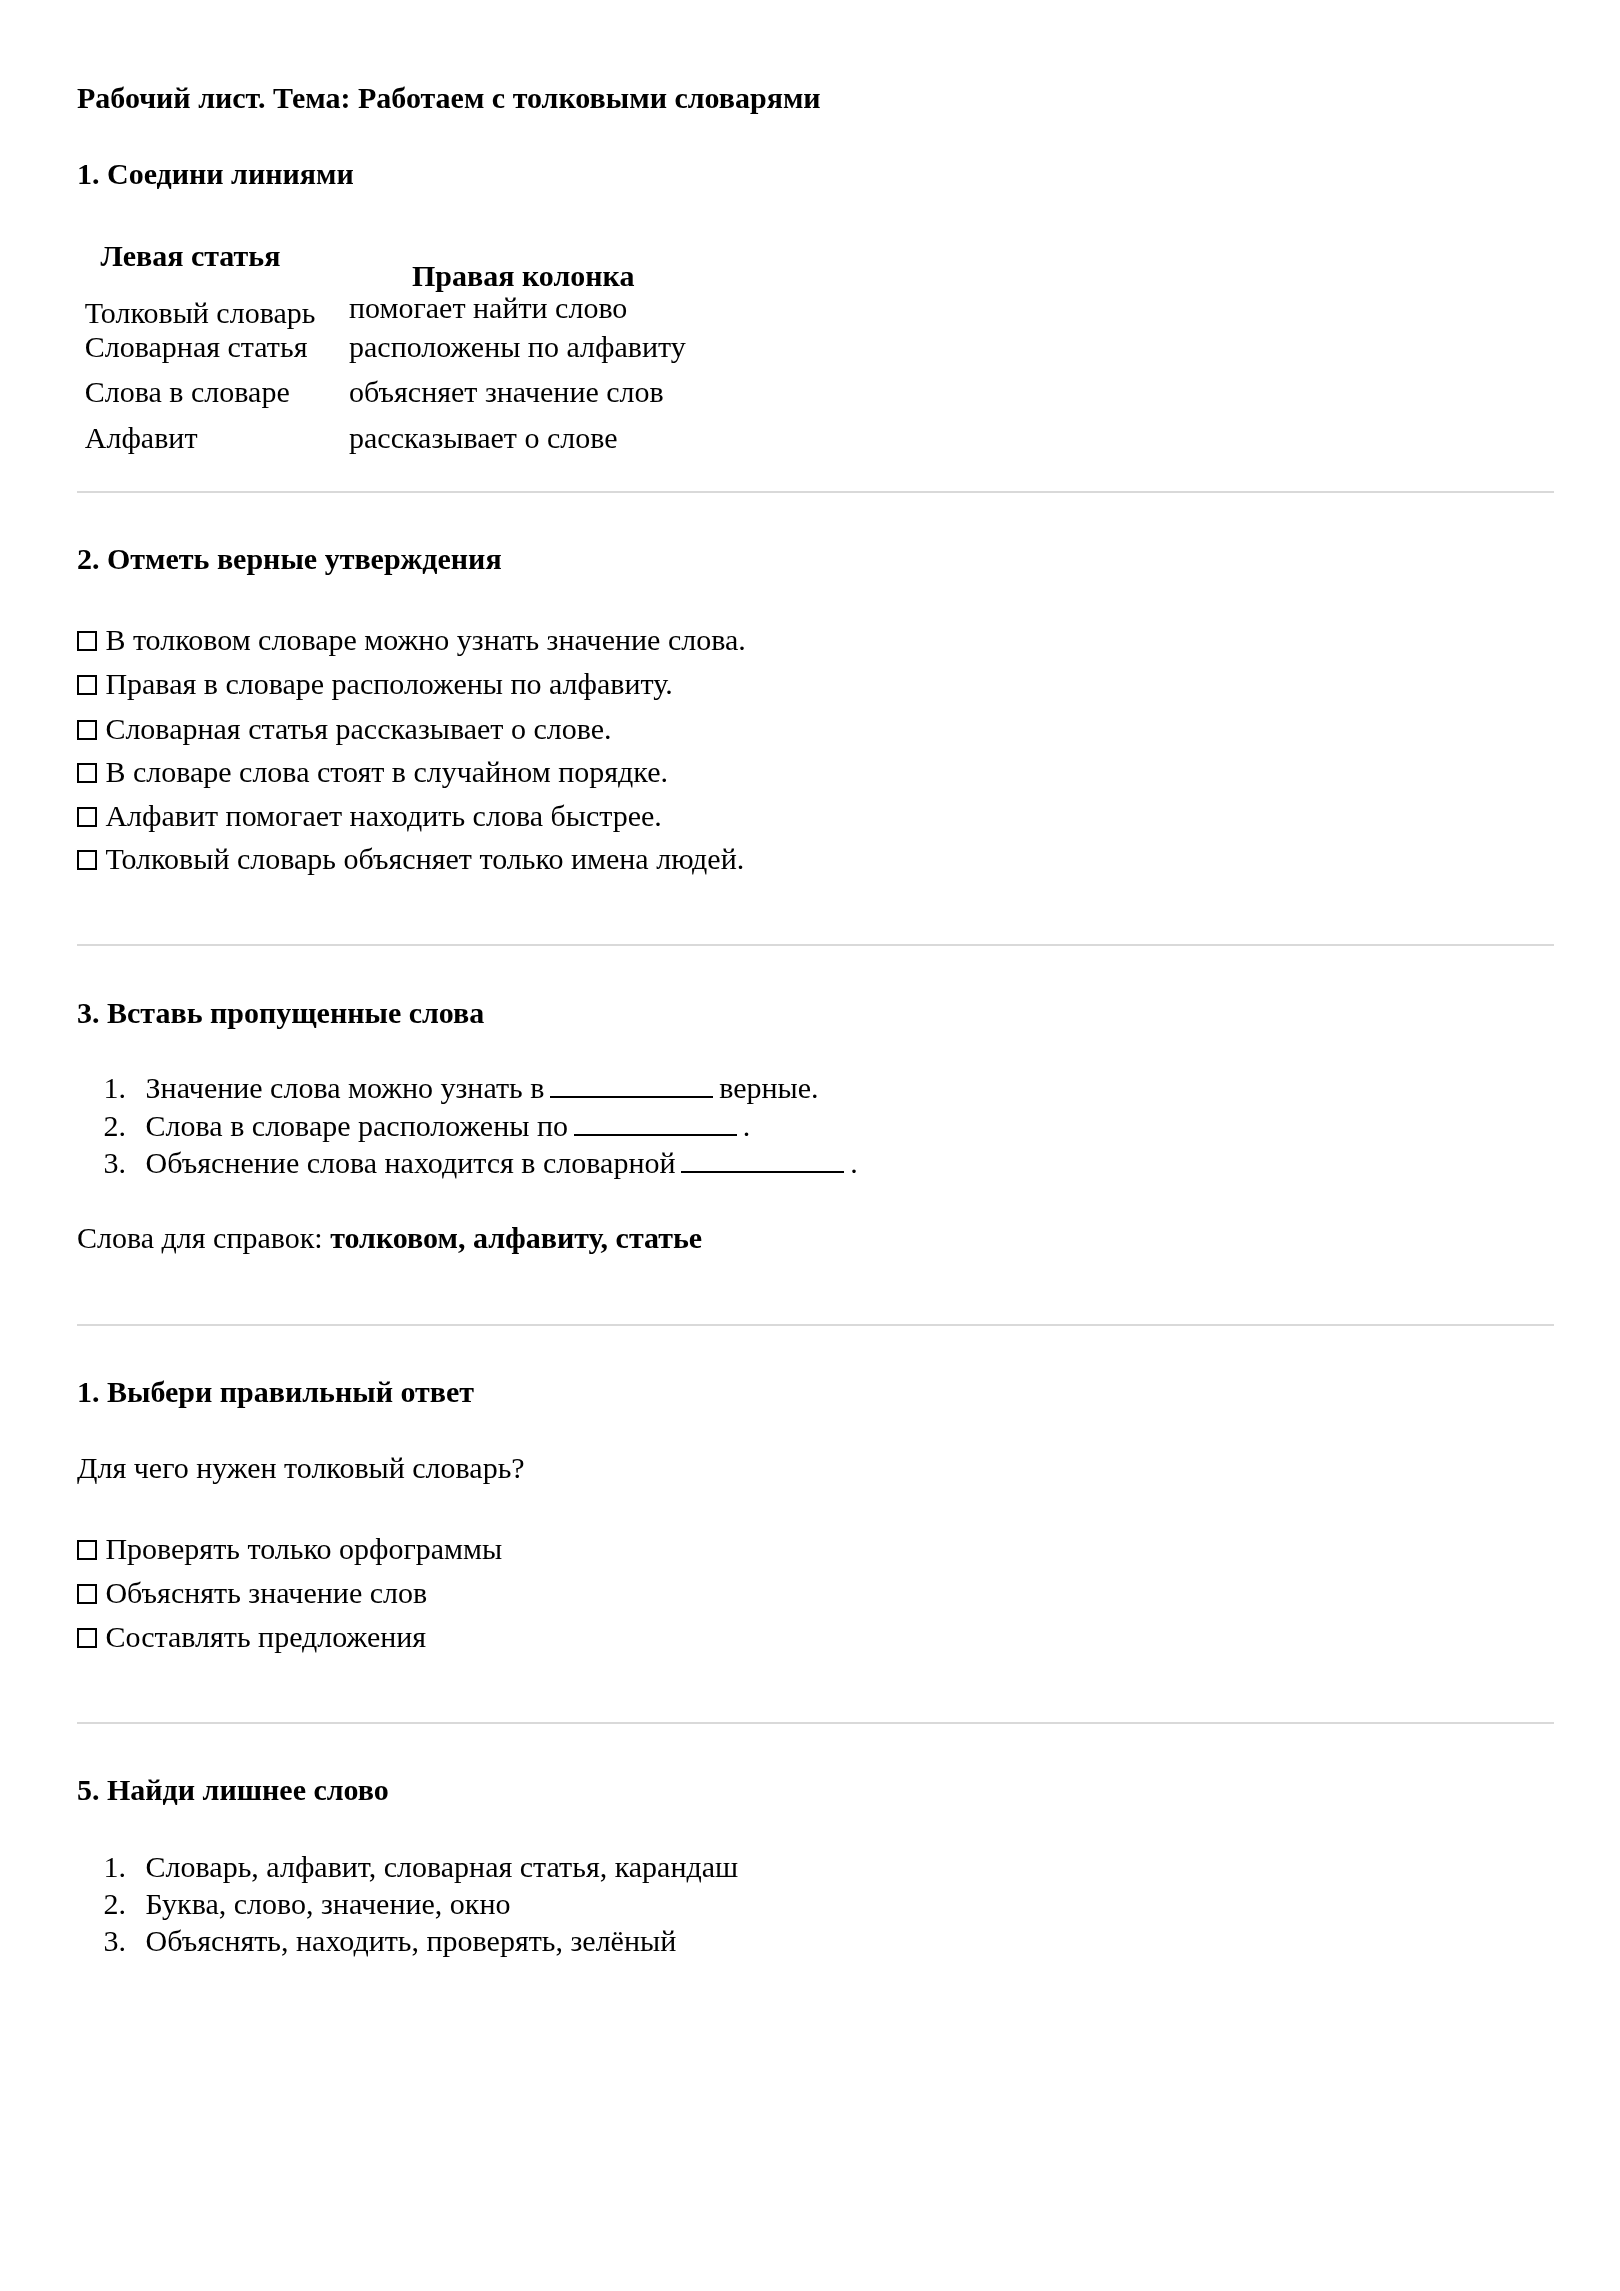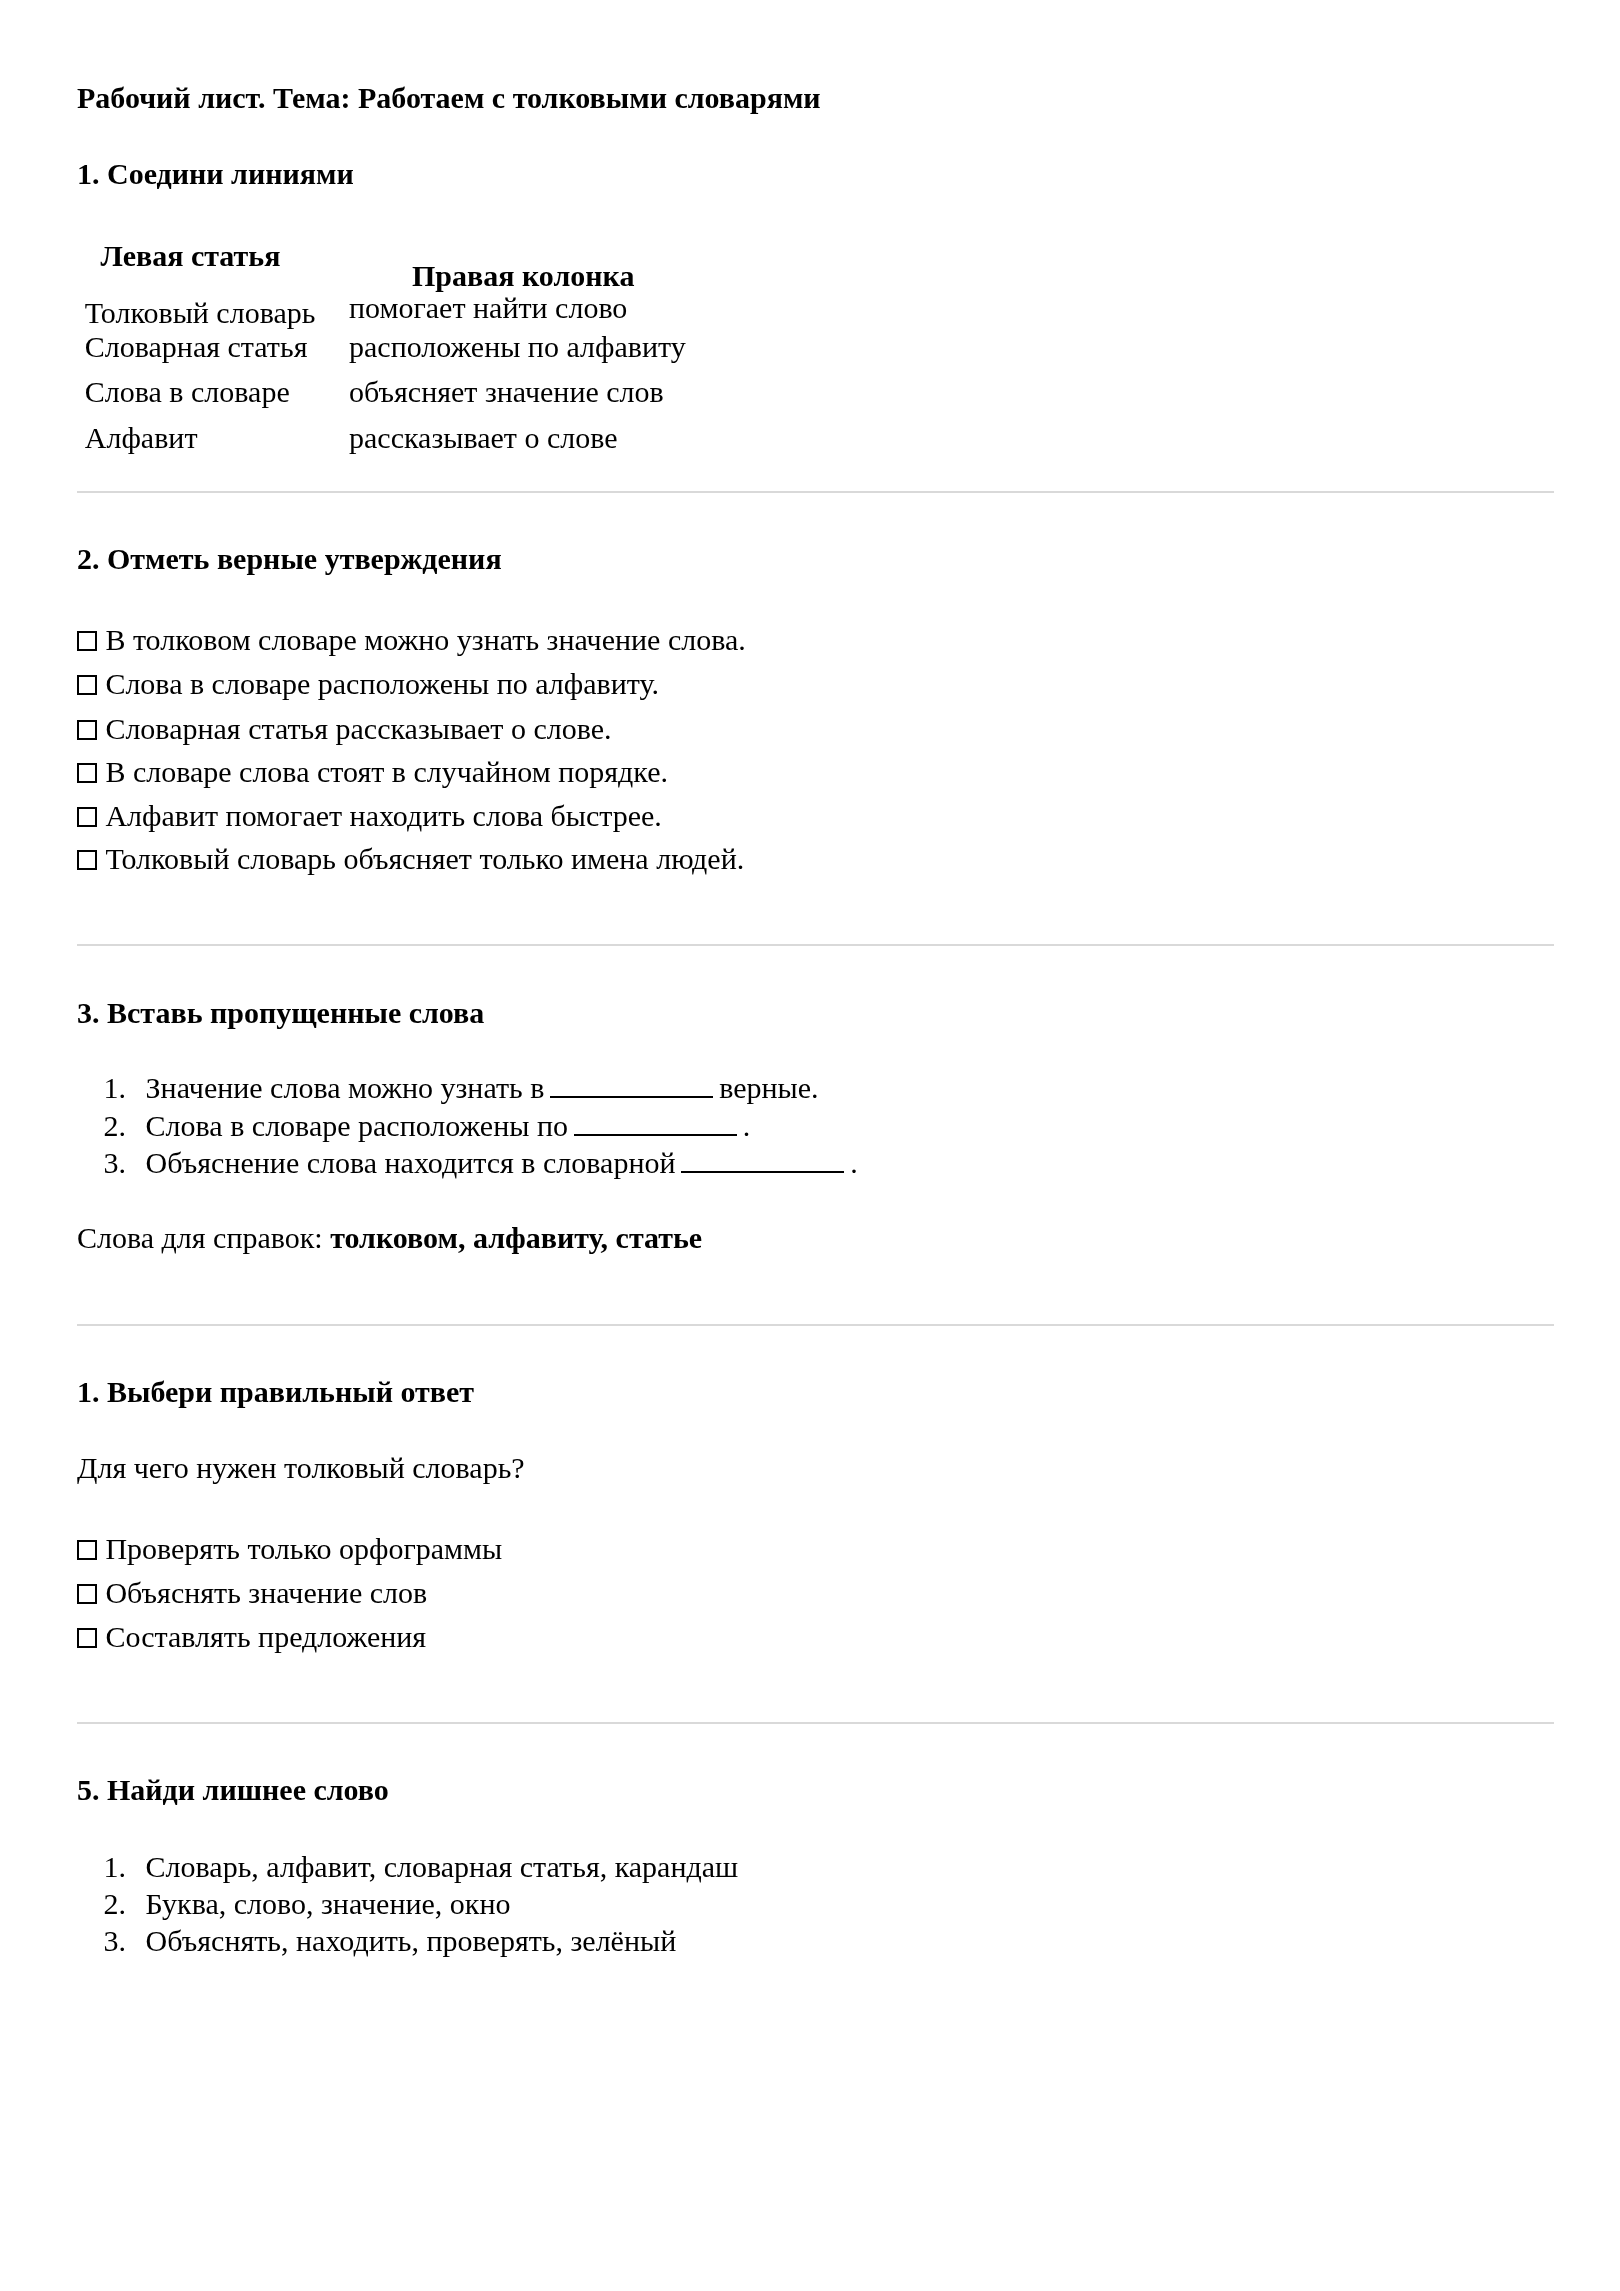--- a/index.html
+++ b/index.html
@@ -32,21 +32,21 @@
   <div class="abs" style="top:330px;left:272px;">расположены по алфавиту</div>
   <div class="abs" style="top:375px;left:7.8px;">Слова в словаре</div>
   <div class="abs" style="top:375px;left:272px;">объясняет значение слов</div>
   <div class="abs" style="top:421px;left:7.8px;">Алфавит</div>
   <div class="abs" style="top:421px;left:272px;">рассказывает о слове</div>
 
   <div class="hr" style="top:491px;"></div>
 
   <h2 class="abs" style="top:542px;">2. Отметь верные утверждения</h2>
   <div class="abs" style="top:623px;"><span class="box"></span><span>В толковом словаре можно узнать значение слова.</span></div>
-  <div class="abs" style="top:667px;"><span class="box"></span><span>Слова в словаре расположены по алфавиту.</span></div>
+  <div class="abs" style="top:667px;"><span class="box"></span><span>Правая в словаре расположены по алфавиту.</span></div>
   <div class="abs" style="top:712px;"><span class="box"></span><span>Словарная статья рассказывает о слове.</span></div>
   <div class="abs" style="top:755px;"><span class="box"></span><span>В словаре слова стоят в случайном порядке.</span></div>
   <div class="abs" style="top:799px;"><span class="box"></span><span>Алфавит помогает находить слова быстрее.</span></div>
   <div class="abs" style="top:842px;"><span class="box"></span><span>Толковый словарь объясняет только имена людей.</span></div>
 
   <div class="hr" style="top:944px;"></div>
 
   <h2 class="abs" style="top:996px;">3. Вставь пропущенные слова</h2>
   <div class="abs" style="top:1071px;"><span class="num">1.</span><span>Значение слова можно узнать в</span><span class="blank"></span><span>верные.</span></div>
   <div class="abs" style="top:1109px;"><span class="num">2.</span><span>Слова в словаре расположены по</span><span class="blank"></span><span>.</span></div>

